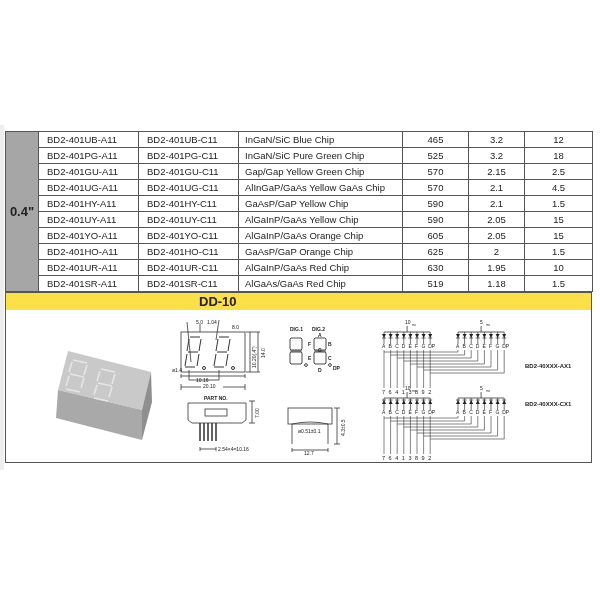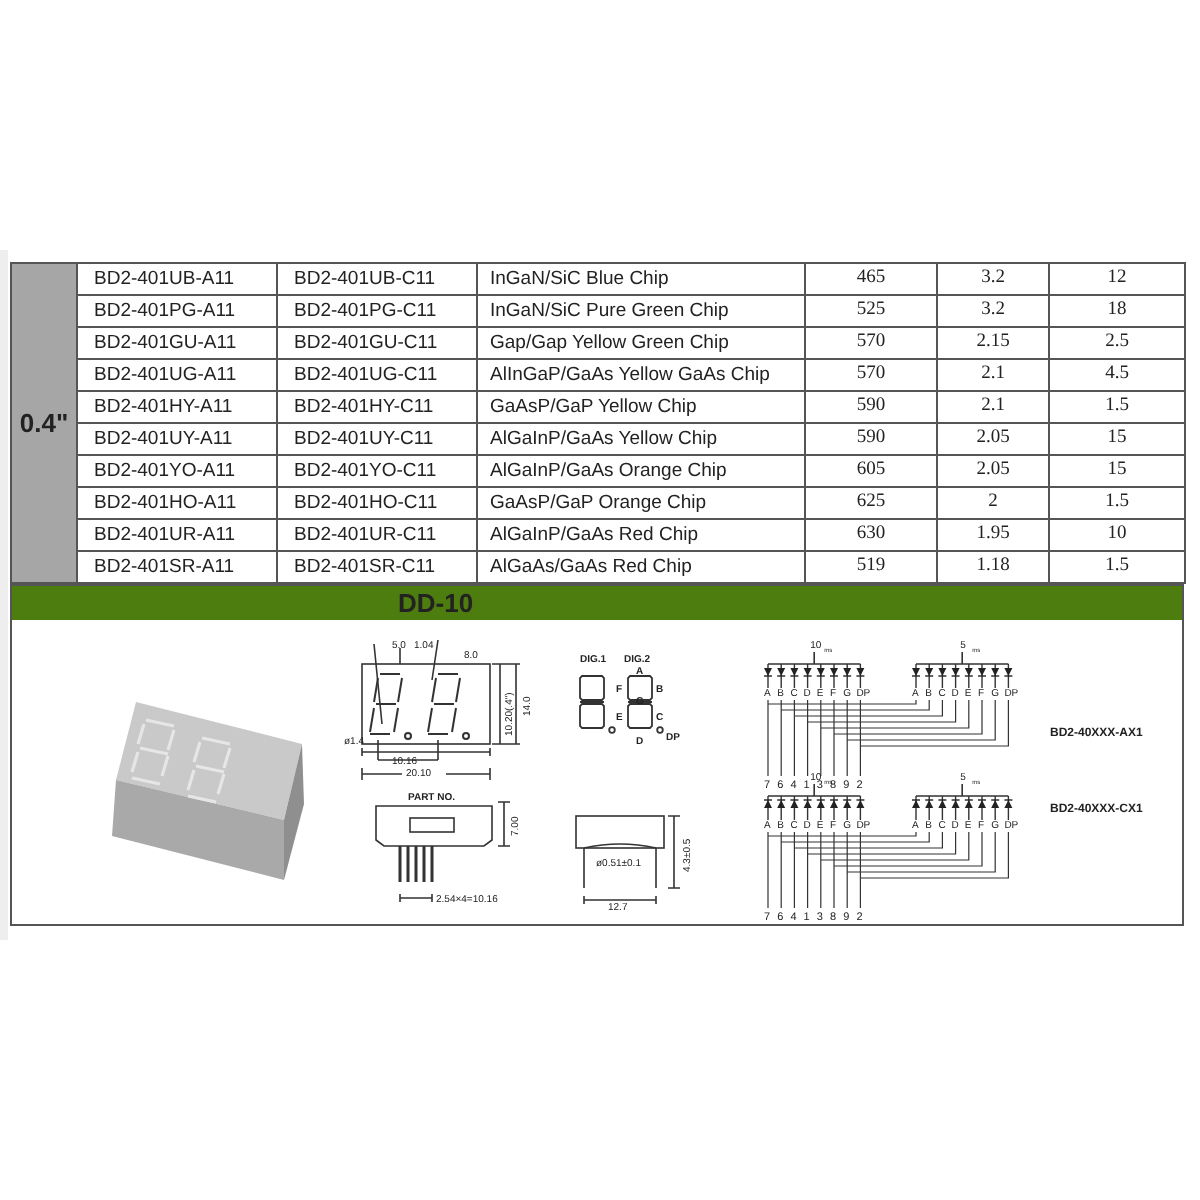--- a/index.html
+++ b/index.html
@@ -3,22 +3,22 @@
 <meta charset="utf-8">
 <style>
   html, body { margin:0; padding:0; background:#ffffff; }
   body { width:600px; height:600px; position:relative; overflow:hidden; font-family:"Liberation Sans", sans-serif; color:#222; }
   .sheet { position:absolute; left:5px; top:131px; width:587px; }
   table.spec { border-collapse:collapse; width:587px; table-layout:fixed; font-size:9.5px; }
   table.spec td { border:1px solid #555; height:15px; padding:0; line-height:15px; white-space:nowrap; overflow:hidden; }
   td.size { background:#a6a6a6; font-weight:bold; font-size:13px; text-align:center; color:#222; }
   td.pn { padding-left:8px !important; }
   td.chip { padding-left:6px !important; }
-  td.num { text-align:center;font-family:Liberation Serif, serif; }
-  .band { position:absolute; left:5px; top:292px; width:585px; height:17px; background:#4d7c0f; border:1px solid #555; font-weight:bold; font-size:13px; }
+  td.num { text-align:center; }
+  .band { position:absolute; left:5px; top:292px; width:585px; height:17px; background:#fde047; border:1px solid #555; font-weight:bold; font-size:13px; }
   .band span { position:absolute; top:1px; }
   .panel { position:absolute; left:5px; top:310px; width:585px; height:152px; border:1px solid #555; border-top:none; background:#fff; }
   .leftbar { position:absolute; left:0; top:125px; width:4px; height:345px; background:#eee; }
   svg text { font-family:"Liberation Sans", sans-serif; }
 </style>
 </head>
 <body>
 
 <div class="leftbar"></div>
 

